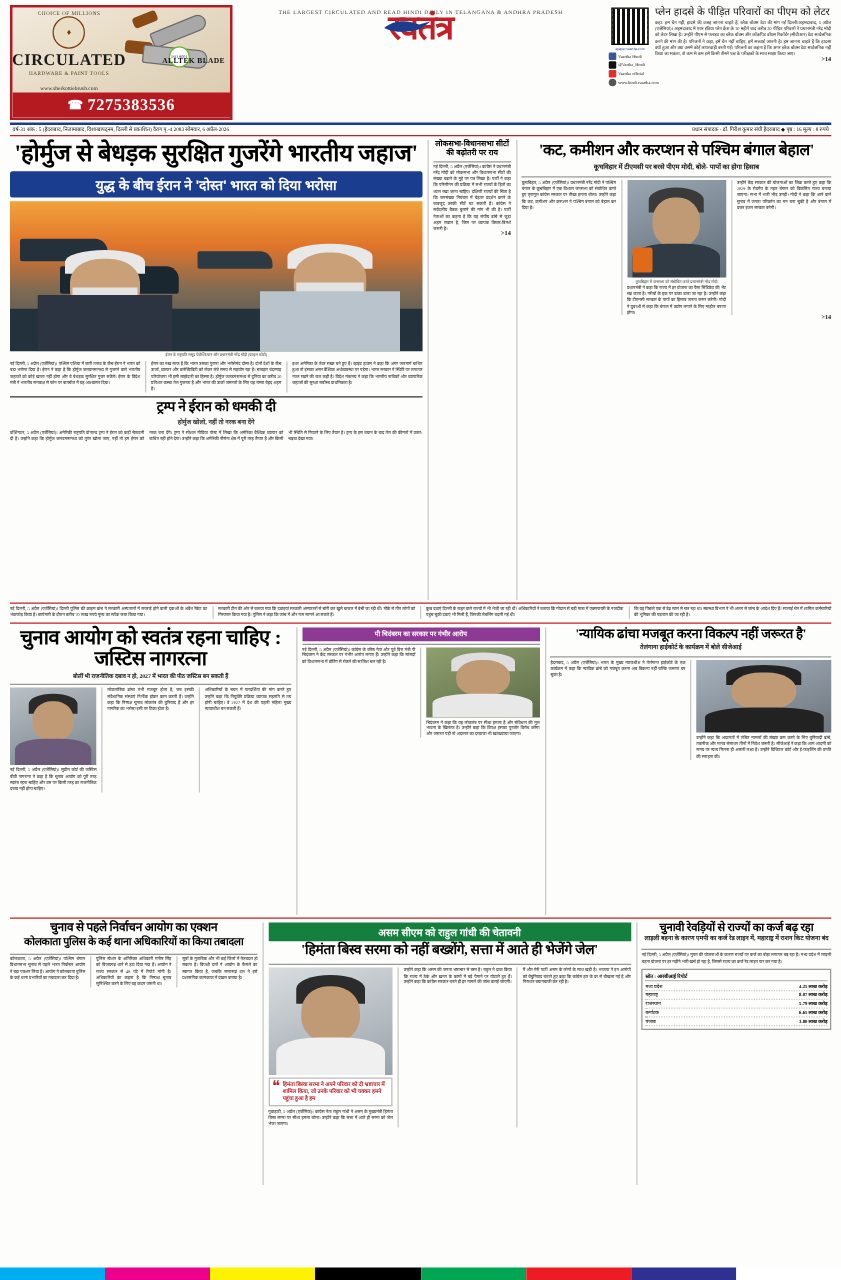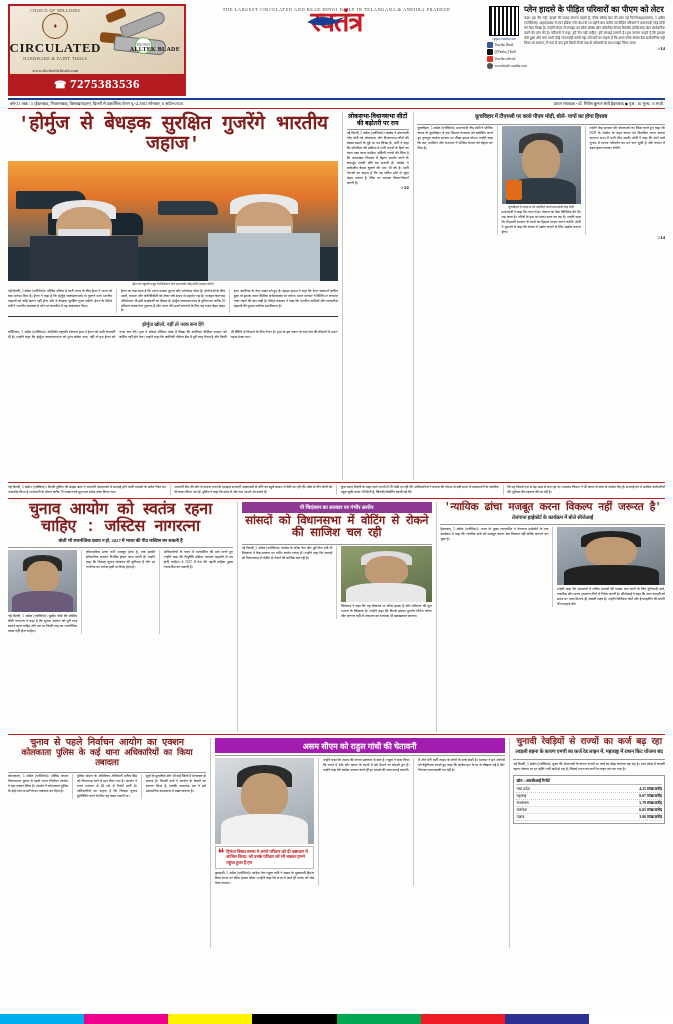--- a/index.html
+++ b/index.html
@@ -76,42 +76,42 @@
   .qr { width: 30px; height: 30px; background:
       repeating-linear-gradient(90deg,#111 0 2px,#fff 2px 4px),
       repeating-linear-gradient(0deg,#111 0 2px,transparent 2px 4px);
       border:1px solid #000;
   }
   .qr-url { font-size:3px; color:#1b3d8f; }
   .soc { display:flex; align-items:center; gap:1.5px; font-size:3.4px; color:#222; width:100%; }
   .soc-ic { width:6px; height:6px; border-radius:1px; display:inline-block; flex:0 0 auto;}
   .soc-fb{background:#3b5998;} .soc-x{background:#111;} .soc-yt{background:#e02f2f;} .soc-web{background:#555;border-radius:50%;}
   .news-col { flex:1; padding-top:1px; }
-  .news-hd { font-size: 8.2px; font-weight:bold; color:#111; line-height:1.15; margin-bottom:2px; font-family:"Liberation Sans",sans-serif;}
+  .news-hd { font-size: 8.2px; font-weight:normal; color:#111; line-height:1.15; margin-bottom:2px; font-family:"Liberation Sans",sans-serif;}
   .news-bd { font-size: 3.5px; color:#222; line-height:1.42; text-align:justify; }
   .jump { color:#111; font-weight:bold; font-size:5px; float:right; }
 
   
   .rule-blue { height:1.5px; background:#1b3d8f; margin-top:2px; }
   .infobar { display:flex; justify-content:space-between; align-items:center; font-size:4.2px; color:#111; padding:1.5px 2px; }
   .rule-red { height:1.2px; background:#c41f26; }
 
   
   .cols { display:flex; gap:4px; }
   .vline { width:.7px; background:#c8c8c8; flex:0 0 auto; }
   .hl-big {
-    font-family:Liberation Mono, monospace; font-weight:bold; color:#7f1d1d;
+    font-family:Liberation Serif, serif; font-weight:bold; color:#000000;
     line-height:1.08; letter-spacing:-.2px;
   }
   .body-text { font-size:3.4px; line-height:1.45; text-align:justify; color:#1a1a1a; column-gap:4px; }
   .sub-bar {
     background:#1b3d8f; color:#fff; font-weight:bold; text-align:center;
     font-family:"Liberation Sans",sans-serif; position:relative;
   }
-  .kicker-pink { background:#a21caf; color:#fff; text-align:center; font-weight:bold; font-family:"Liberation Sans",sans-serif;}
+  .kicker-pink { background:#15803d; color:#fff; text-align:center; font-weight:bold; font-family:"Liberation Sans",sans-serif;}
   .kicker-purple { background:#8e3a94; color:#fff; text-align:center; font-weight:bold; font-family:"Liberation Sans",sans-serif;}
   .sep-h { height:1px; background:#333; margin:3px 0; }
   .sep-h2 { height:.6px; background:#999; margin:2px 0; }
 
   
   .lead-photo {
     height: 120px; position:relative; overflow:hidden;
     background: linear-gradient(180deg,#f2a13c 0%, #e0742a 30%, #7e6a54 60%, #3b4a56 100%);
   }
   .ship {
@@ -212,20 +212,21 @@
   <div class="infobar">
     <span>वर्ष-31 अंक : 5 (हैदराबाद, निजामाबाद, विशाखापट्नम, दिल्ली से प्रकाशित) वैराग पृ.-4 2083 सोमवार, 6 अप्रैल-2026</span>
     <span>प्रधान संपादक - डॉ. गिरीश कुमार संघी हैदराबाद ◆ पृष्ठ : 16  मूल्य : 8 रुपये</span>
   </div>
   <div class="rule-red"></div>
 
   <div class="cols" style="margin-top:3px; height:368px;">
 
     <div style="width:330px;">
       <div class="hl-big" style="font-size:19px; text-align:center; padding:2px 0 3px;">'होर्मुज से बेधड़क सुरक्षित गुजरेंगे भारतीय जहाज'</div>
+      <div class="sub-bar" style="font-size:11px; padding:3px 0; border-radius:2px;">युद्ध के बीच ईरान ने 'दोस्त' भारत को दिया भरोसा</div>
 
       <div class="lead-photo" style="margin-top:3px;">
         <div class="ship" style="left:8px; top:30px; width:70px; height:18px;"></div>
         <div class="ship" style="left:40px; top:52px; width:95px; height:22px; background:#1b2730;"></div>
         <div class="ship" style="left:150px; top:40px; width:60px; height:14px; background:#2d3a44;"></div>
         <div style="position:absolute; left:0; right:0; bottom:0; height:34px; background:#22313c;"></div>
         <div class="portrait" style="left:22px; width:108px; height:86px;">
           <div class="face">
               <div class="hair"></div>
             <div class="skin"></div>
@@ -246,36 +247,38 @@
 
       <div class="cols" style="margin-top:2px;">
         <div class="body-text" style="flex:1;">नई दिल्ली, 5 अप्रैल (एजेंसियां)। पश्चिम एशिया में जारी तनाव के बीच ईरान ने भारत को बड़ा भरोसा दिया है। ईरान ने कहा है कि होर्मुज जलडमरूमध्य से गुजरने वाले भारतीय जहाजों को कोई खतरा नहीं होगा और वे बेधड़क सुरक्षित गुजर सकेंगे। ईरान के विदेश मंत्री ने भारतीय समकक्ष से फोन पर बातचीत में यह आश्वासन दिया।</div>
         <div class="vline"></div>
         <div class="body-text" style="flex:1;">ईरान का रुख साफ है कि भारत उसका पुराना और भरोसेमंद दोस्त है। दोनों देशों के बीच ऊर्जा, व्यापार और कनेक्टिविटी को लेकर लंबे समय से सहयोग रहा है। चाबहार बंदरगाह परियोजना भी इसी साझेदारी का हिस्सा है। होर्मुज जलडमरूमध्य से दुनिया का करीब 20 प्रतिशत कच्चा तेल गुजरता है और भारत की ऊर्जा जरूरतों के लिए यह रास्ता बेहद अहम है।</div>
         <div class="vline"></div>
         <div class="body-text" style="flex:1;">इधर अमेरिका के तेवर सख्त बने हुए हैं। व्हाइट हाउस ने कहा कि अगर जलमार्ग बाधित हुआ तो इसका असर वैश्विक अर्थव्यवस्था पर पड़ेगा। भारत सरकार ने स्थिति पर लगातार नजर रखने की बात कही है। विदेश मंत्रालय ने कहा कि भारतीय नाविकों और व्यापारिक जहाजों की सुरक्षा सर्वोच्च प्राथमिकता है।</div>
       </div>
 
       <div class="sep-h"></div>
+      <div class="hl-big" style="font-size:11px; text-align:center;">ट्रम्प ने ईरान को धमकी दी</div>
       <div style="font-size:5px; text-align:center; font-weight:bold; color:#333; padding:1px 0;">होर्मुज खोलो, नहीं तो नरक बना देंगे</div>
       <div class="body-text" style="column-count:3; margin-top:2px;">वॉशिंगटन, 5 अप्रैल (एजेंसियां)। अमेरिकी राष्ट्रपति डोनाल्ड ट्रम्प ने ईरान को कड़ी चेतावनी दी है। उन्होंने कहा कि होर्मुज जलडमरूमध्य को तुरंत खोला जाए, नहीं तो हम ईरान को नरक बना देंगे। ट्रम्प ने सोशल मीडिया पोस्ट में लिखा कि अमेरिका वैश्विक व्यापार को बाधित नहीं होने देगा। उन्होंने कहा कि अमेरिकी नौसेना क्षेत्र में पूरी तरह तैनात है और किसी भी स्थिति से निपटने के लिए तैयार है। ट्रम्प के इस बयान के बाद तेल की कीमतों में उतार-चढ़ाव देखा गया।</div>
     </div>
 
     <div class="vline"></div>
 
     <div style="width:62px;">
       <div style="font-size:6.2px; font-weight:bold; text-align:center; line-height:1.2; font-family:'Liberation Sans',sans-serif;">लोकसभा-विधानसभा सीटों की बढ़ोतरी पर राय</div>
       <div class="sep-h2"></div>
       <div class="body-text">नई दिल्ली, 5 अप्रैल (एजेंसियां)। कांग्रेस ने प्रधानमंत्री नरेंद्र मोदी को लोकसभा और विधानसभा सीटों की संख्या बढ़ाने के मुद्दे पर पत्र लिखा है। पार्टी ने कहा कि परिसीमन की प्रक्रिया में सभी राज्यों के हितों का ध्यान रखा जाना चाहिए। दक्षिणी राज्यों की चिंता है कि जनसंख्या नियंत्रण में बेहतर प्रदर्शन करने के बावजूद उनकी सीटें घट सकती हैं। कांग्रेस ने सर्वदलीय बैठक बुलाने की मांग भी की है। पार्टी नेताओं का कहना है कि यह संघीय ढांचे से जुड़ा अहम सवाल है, जिस पर व्यापक विचार-विमर्श जरूरी है।</div>
       <div class="jump">&gt;14</div>
     </div>
 
     <div class="vline"></div>
 
     <div style="flex:1;">
+      <div class="hl-big" style="font-size:12.5px; text-align:center; padding:2px 0;">'कट, कमीशन और करप्शन से पश्चिम बंगाल बेहाल'</div>
       <div style="font-size:5.4px; font-weight:bold; text-align:center; color:#222; padding-bottom:2px;">कूचविहार में टीएमसी पर बरसे पीएम मोदी, बोले- पापों का होगा हिसाब</div>
       <div class="sep-h2"></div>
 
       <div class="cols">
         <div class="body-text" style="flex:1;">कूचबिहार, 5 अप्रैल (एजेंसियां)। प्रधानमंत्री नरेंद्र मोदी ने पश्चिम बंगाल के कूचबिहार में एक विशाल जनसभा को संबोधित करते हुए तृणमूल कांग्रेस सरकार पर तीखा हमला बोला। उन्होंने कहा कि कट, कमीशन और करप्शन ने पश्चिम बंगाल को बेहाल कर दिया है।</div>
         <div class="vline"></div>
         <div style="flex:1.05;">
           <div class="ph-person" style="height:78px;">
             <div class="hair2"></div>
             <div class="skin2"></div>
@@ -325,21 +328,20 @@
         <div class="body-text" style="flex:1;">लोकतांत्रिक ढांचा तभी मजबूत होता है, जब इसकी संवैधानिक संस्थाएं निर्भीक होकर काम करती हैं। उन्होंने कहा कि निष्पक्ष चुनाव लोकतंत्र की बुनियाद हैं और हर नागरिक का भरोसा इसी पर टिका होता है।</div>
         <div class="vline"></div>
         <div class="body-text" style="flex:1;">अधिकारियों के चयन में पारदर्शिता की मांग करते हुए उन्होंने कहा कि नियुक्ति प्रक्रिया व्यापक सहमति से तय होनी चाहिए। वे 2027 में देश की पहली महिला मुख्य न्यायाधीश बन सकती हैं।</div>
       </div>
     </div>
 
     <div class="vline"></div>
 
     <div style="width:190px;">
       <div class="kicker-purple" style="font-size:5.2px; padding:1.5px 0;">पी चिदंबरम का सरकार पर गंभीर आरोप</div>
-      <div class="hl-big" style="font-size:11.5px; text-align:center; padding:2px 0;">सांसदों को विधानसभा में वोटिंग से रोकने की साजिश चल रही</div>
       <div class="sep-h2"></div>
       <div class="cols">
         <div class="body-text" style="flex:1;">नई दिल्ली, 5 अप्रैल (एजेंसियां)। कांग्रेस के वरिष्ठ नेता और पूर्व वित्त मंत्री पी चिदंबरम ने केंद्र सरकार पर गंभीर आरोप लगाए हैं। उन्होंने कहा कि सांसदों को विधानसभा में वोटिंग से रोकने की साजिश चल रही है।</div>
         <div class="vline"></div>
         <div style="flex:1;">
           <div class="ph-person" style="height:56px; background:linear-gradient(160deg,#8fa06f,#5d6b47);">
             <div class="hair2" style="background:#dedede;"></div>
             <div class="skin2"></div>
             <div class="body2" style="background:#e8e8e8;"></div>
           </div>
@@ -382,20 +384,21 @@
         <div class="body-text" style="flex:1;">पुलिस स्टेशन के अतिरिक्त अधिकारी मनीष सिंह को विजयगढ़ थाने से हटा दिया गया है। आयोग ने राज्य सरकार से 48 घंटे में रिपोर्ट मांगी है। अधिकारियों का कहना है कि निष्पक्ष चुनाव सुनिश्चित करने के लिए यह कदम जरूरी था।</div>
         <div class="vline"></div>
         <div class="body-text" style="flex:1;">सूत्रों के मुताबिक और भी कई जिलों में फेरबदल हो सकता है। विपक्षी दलों ने आयोग के फैसले का स्वागत किया है, जबकि सत्तारूढ़ दल ने इसे प्रशासनिक कामकाज में दखल बताया है।</div>
       </div>
     </div>
 
     <div class="vline"></div>
 
     <div style="width:290px;">
       <div class="kicker-pink" style="font-size:8px; padding:2px 0;">असम सीएम को राहुल गांधी की चेतावनी</div>
+      <div class="hl-big" style="font-size:11px; text-align:center; padding:2px 0;">'हिमंता बिस्व सरमा को नहीं बख्शेंगे, सत्ता में आते ही भेजेंगे जेल'</div>
       <div class="sep-h2"></div>
       <div class="cols">
         <div style="flex:1.15;">
           <div class="ph-person" style="height:86px; background:linear-gradient(160deg,#d9dde0,#9aa3ab);">
             <div class="hair2" style="background:#2b2b2b;"></div>
             <div class="skin2"></div>
             <div class="body2" style="background:#f0f0f0;"></div>
           </div>
           <div style="background:#fff; border:.5px solid #bbb; margin-top:2px; padding:2px; display:flex; gap:2px; align-items:flex-start;">
             <span style="color:#c41f26; font-size:12px; line-height:.8;">❝</span>

